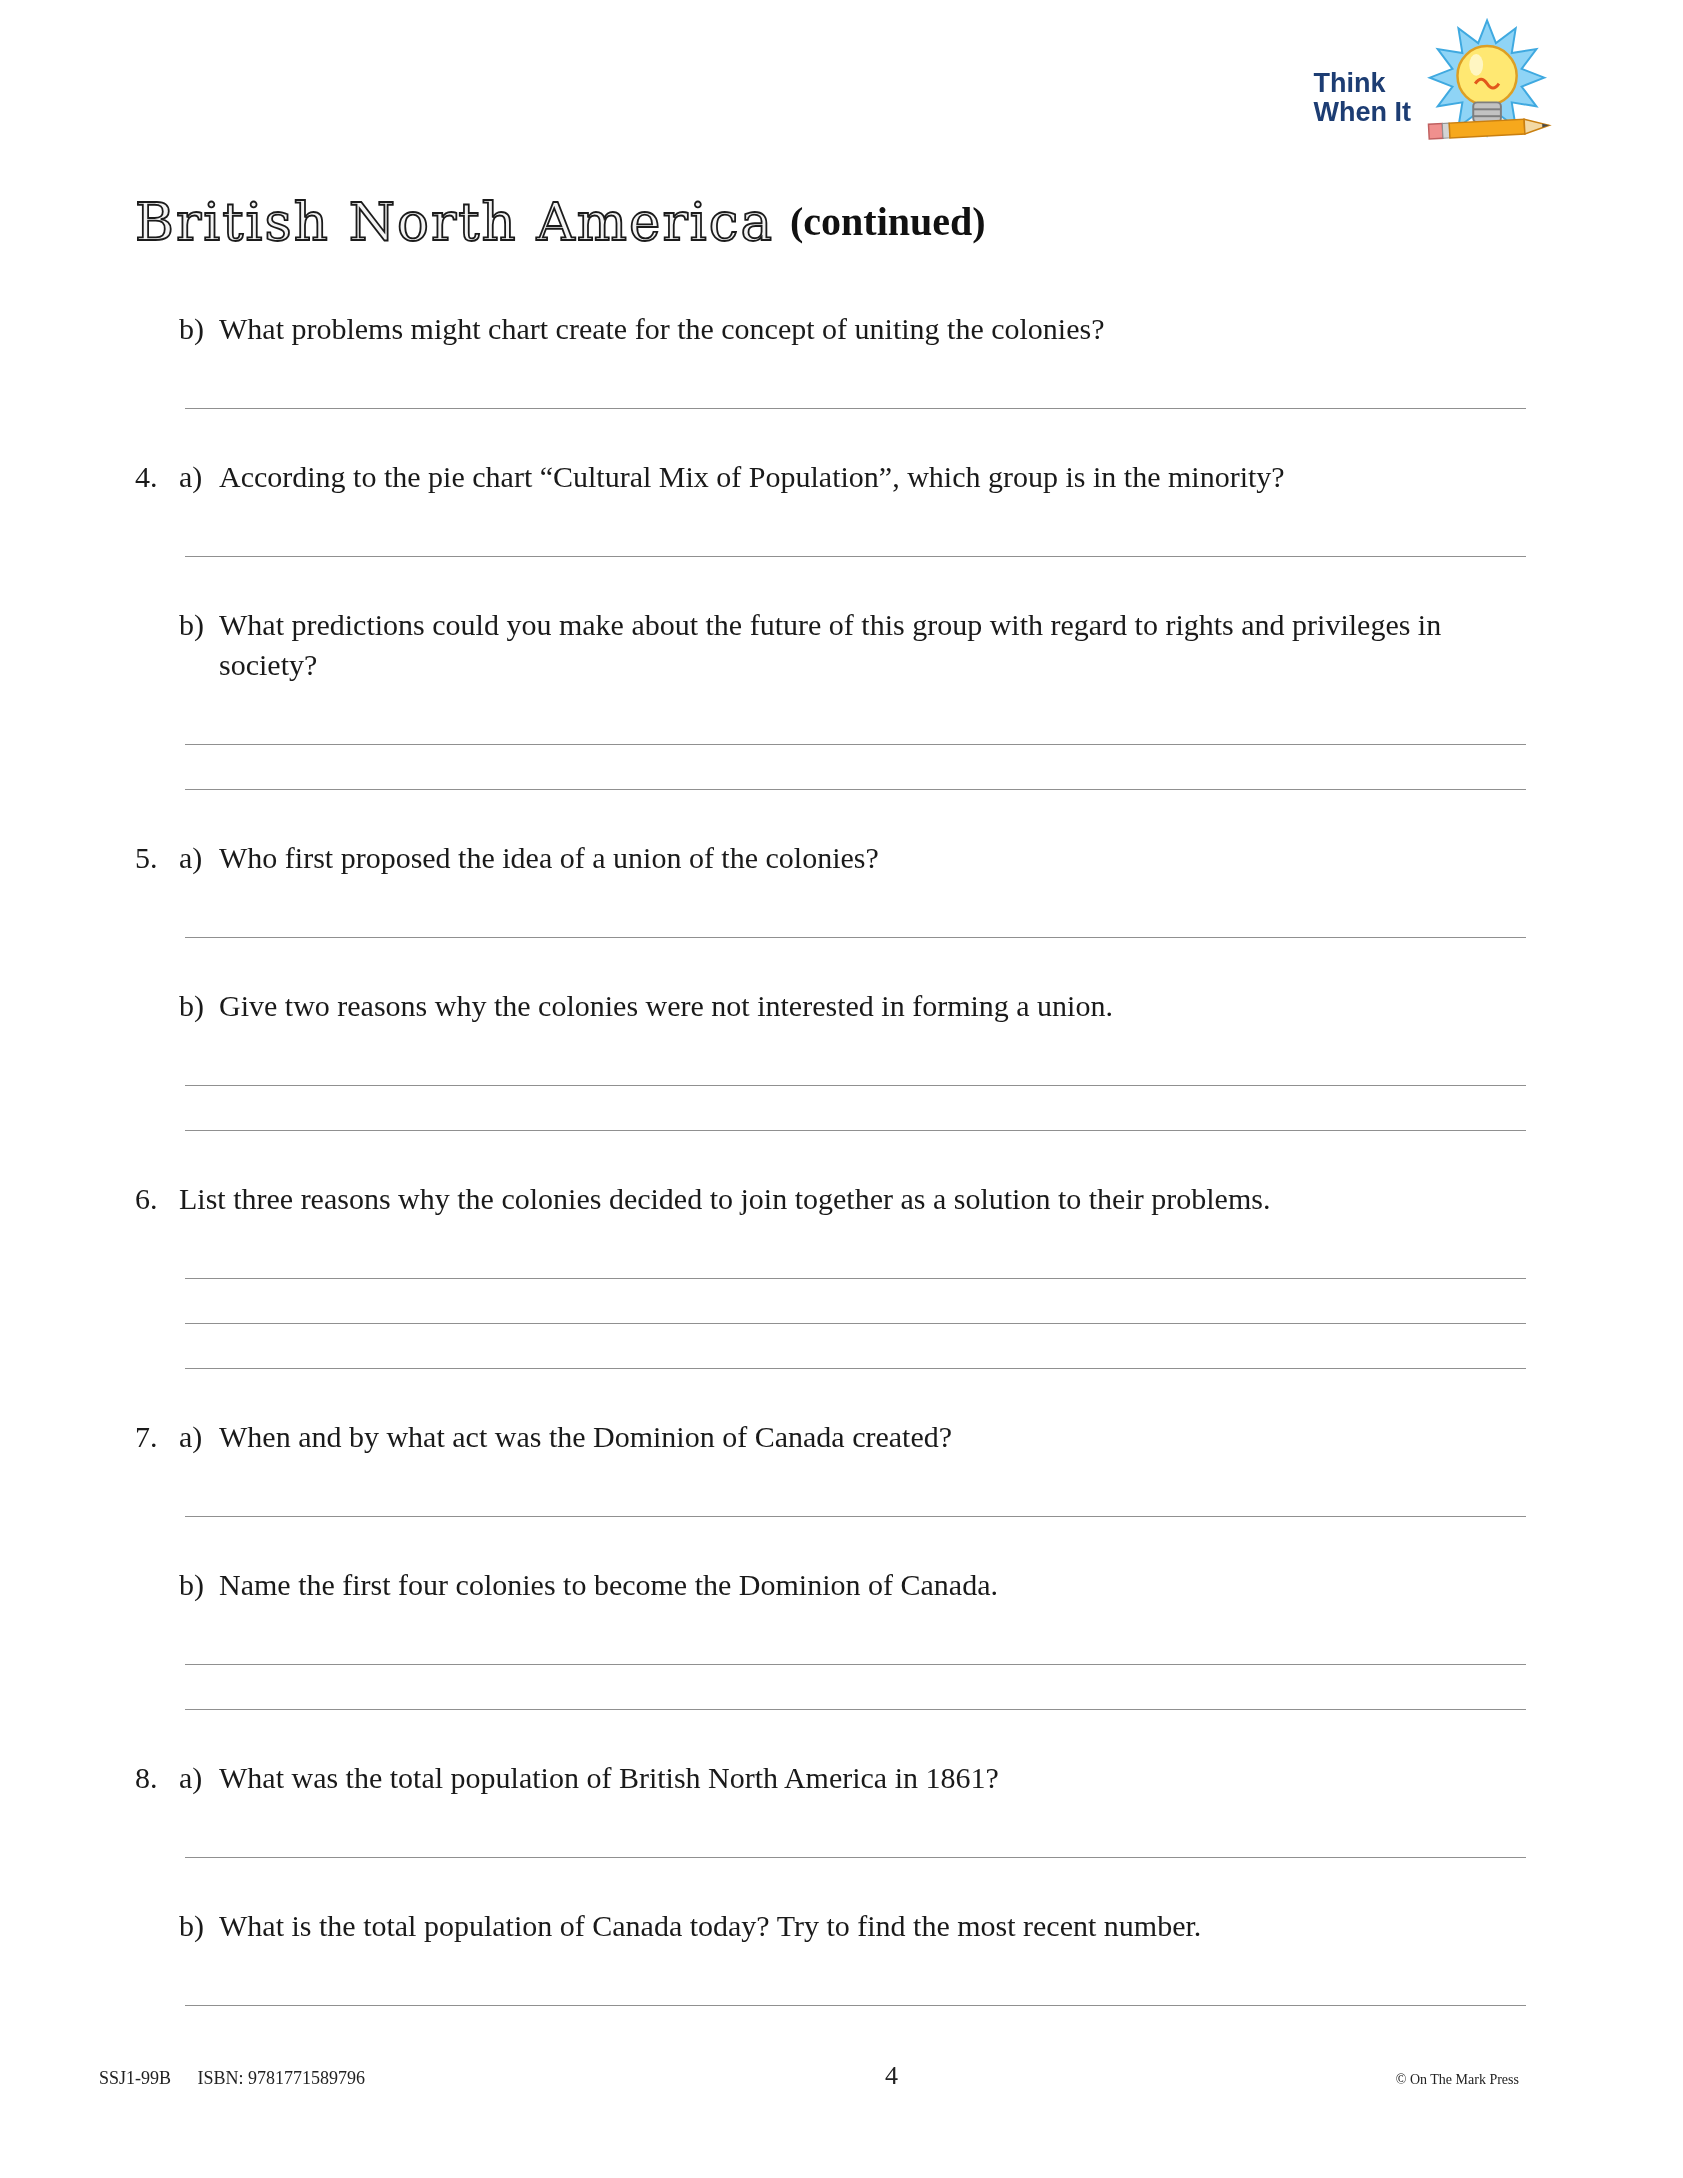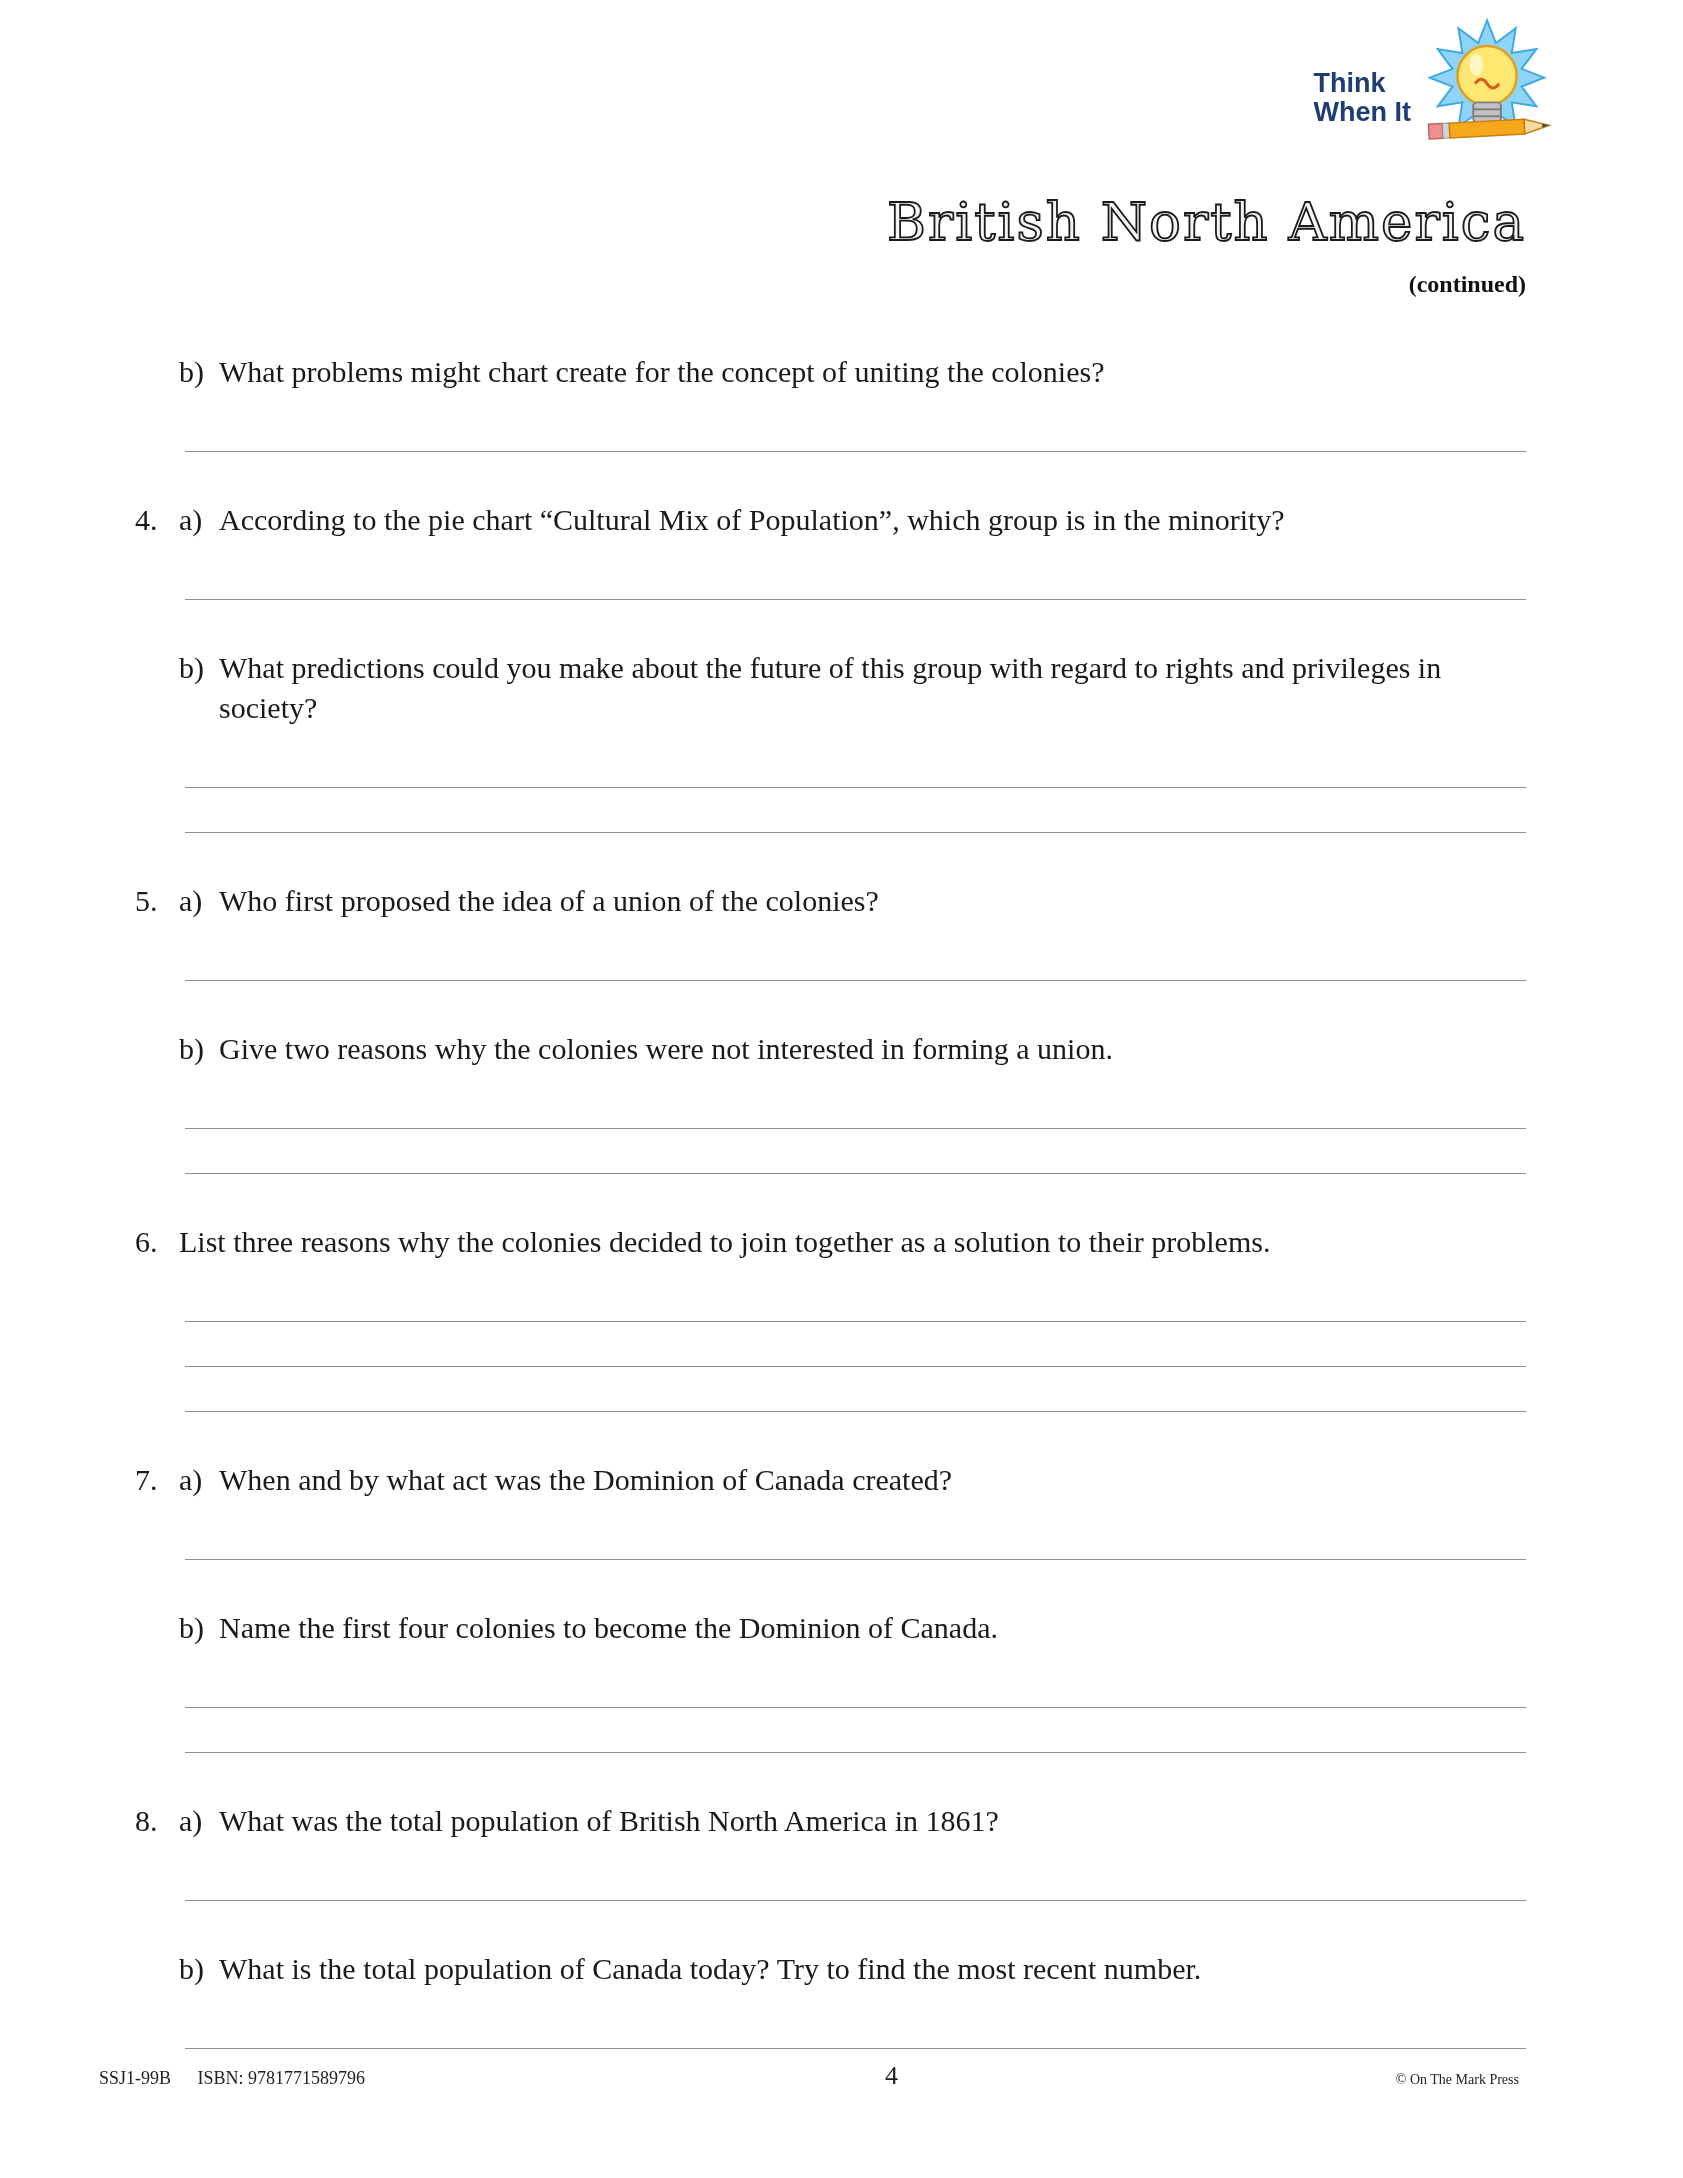--- a/index.html
+++ b/index.html
@@ -23,31 +23,31 @@
     font-family:"Liberation Sans", sans-serif;
     font-weight:bold;
     color:#1d3d73;
     font-size:27px; line-height:29px;
     margin-top:51px; margin-right:2px;
     white-space:nowrap;
   }
 
   
   .content { padding:188px 156px 0 135px; }
-  .title-row { display:flex; align-items:flex-end; gap:16px; margin-bottom:54px;flex-direction:column; }
+  .title-row { display:flex; align-items:center; gap:16px; margin-bottom:54px; }
   .title-main {
     font-family:"DejaVu Serif", serif;
     font-size:53px; line-height:67px;
     font-weight:normal;
     letter-spacing:2px;
     color:#f4f4f4;
     -webkit-text-stroke:1.8px #1b1b1b;
     text-shadow:0 0 1px #1b1b1b;
   }
-  .title-cont { font-size:24px; font-weight:bold; color:#111; }
+  .title-cont { font-size:40px; font-weight:bold; color:#111; }
 
   
   .question { margin-bottom:48px; }
   .q-row { display:flex; font-size:30px; line-height:40px; }
   .q-num  { flex:none; width:44px; }
   .q-part { flex:none; width:40px; }
   .q-part:empty { display:none; }
   .q-text { flex:1; }
   .q-lines { margin-left:50px; }
   .answer-line { height:45px; border-bottom:1.5px solid #909090; }

